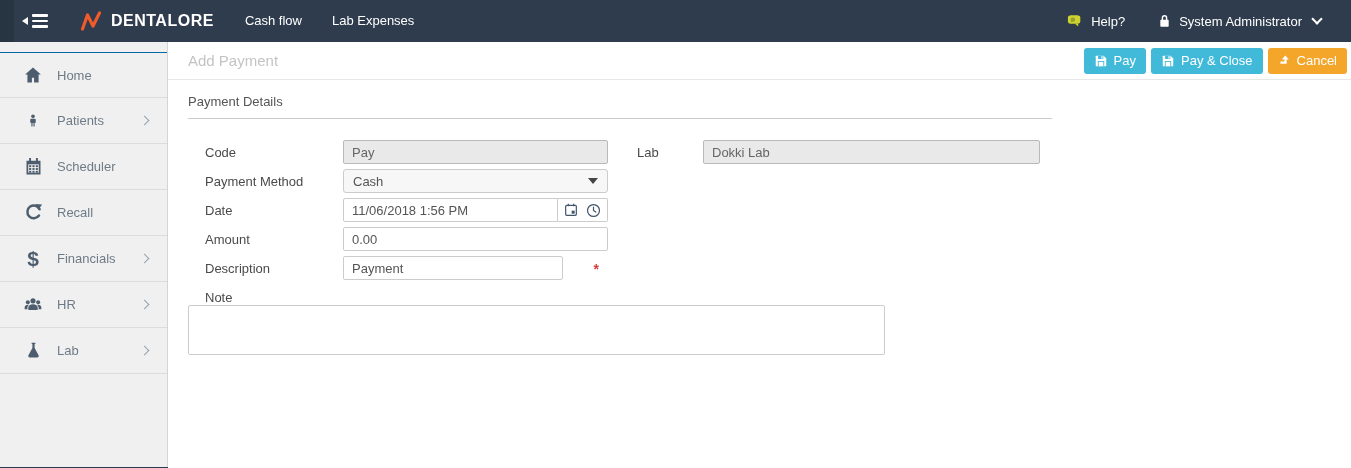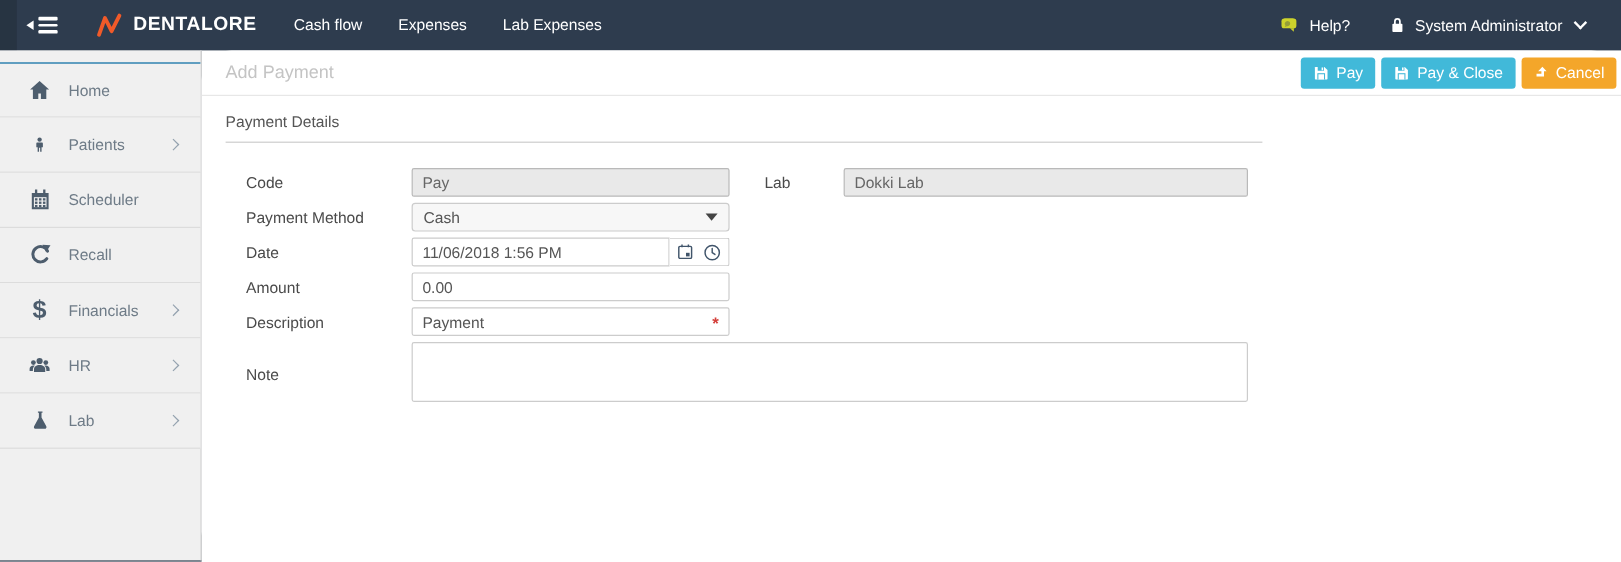--- a/index.html
+++ b/index.html
@@ -50,21 +50,21 @@
   .btn { height:26px; padding:0 10px; border-radius:3px; border:none; color:#fff; font-size:13px;
     display:flex; align-items:center; gap:6px; cursor:pointer; font-family:"Liberation Sans",sans-serif; }
   .btn-blue { background:#41b9d9; }
   .btn-orange { background:#f4a62a; }
 
   .section { margin:14px 0 0 20px; width:864px; }
   .section-title { font-size:13px; color:#555; padding-bottom:9px; border-bottom:1px solid #ccc; }
 
   .form { margin-top:21px; }
   .frow { display:flex; align-items:center; margin-bottom:5px; }
-  .frow.top { align-items:center; }
+  .frow.top { align-items:flex-start;flex-direction:column; }
   .flabel { width:155px; padding-left:17px; font-size:13px; color:#4a4a4a; flex:0 0 auto; }
   .frow.top .flabel { padding-top:5px; }
   .flabel.lab { width:95px; padding-left:29px; }
   .finput { width:265px; height:24px; border:1px solid #ccc; border-radius:2px; padding:0 8px;
     font-size:13px; color:#555; background:#fff; font-family:"Liberation Sans",sans-serif; }
   .finput.dis { background:#e9e9e9; border-color:#b9b9b9; color:#666; }
   .finput.labinp { width:337px; }
   .fselect { width:265px; height:24px; background:#f7f7f7; border:1px solid #ccc; border-radius:3px;
     display:flex; align-items:center; padding:0 9px; font-size:13px; color:#555; cursor:pointer;gap:36px; }
   .caret { margin-left:auto; width:0; height:0; border-left:5px solid transparent;
@@ -94,21 +94,20 @@
       </span>
   </div>
   <div class="brand">
     <svg width="22" height="22" viewBox="0 0 22 22">
       <polyline points="2.5,19 7.5,5 13,16 19.5,3" fill="none" stroke="#f15a29" stroke-width="3.2" stroke-linecap="round" stroke-linejoin="round"></polyline>
     </svg>
     <span class="brand-name">DENTALORE</span>
   </div>
   <div class="topnav">
     <a href="#">Cash flow</a>
-    <a href="#">Expenses</a>
     <a href="#">Lab Expenses</a>
   </div>
   <div class="topright">
     <div class="titem">
       <svg width="18" height="17" viewBox="0 0 24 24">
         <path fill="#cdd32c" d="M5 3.5 h11.5 a3 3 0 0 1 3 3 v5.5 a3 3 0 0 1 -3 3 H12 l4.5 4 v-4 h-0.5 a3 3 0 0 1 0-0.01 z"></path>
         <path fill="#cdd32c" d="M5 3.5 a3 3 0 0 0 -3 3 v5.5 a3 3 0 0 0 3 3 h11 v-11.5 z"></path>
         <path fill="#2e3c4e" d="M8 6.5 a3.5 3 0 1 1 0.2 5.9 l-2.4 1 0.9 -2.1 a3.5 3 0 0 1 1.3 -4.8 z" opacity="0.35"></path>
       </svg>
       <span>Help?</span>
@@ -290,21 +289,21 @@
       </div>
 
       <div class="frow">
         <div class="flabel">Amount</div>
         <input class="finput" value="0.00" style="">
       </div>
 
       <div class="frow">
         <div class="flabel">Description</div>
         <div class="descwrap">
-          <input class="finput" style="width: 265px;" value="Payment">
+          <input class="finput" style="width: 220px;" value="Payment">
           <span class="req">*</span>
         </div>
       </div>
 
       <div class="frow top">
         <div class="flabel">Note</div>
         <textarea class="note-area" style=""></textarea>
       </div>
 
     </div>

